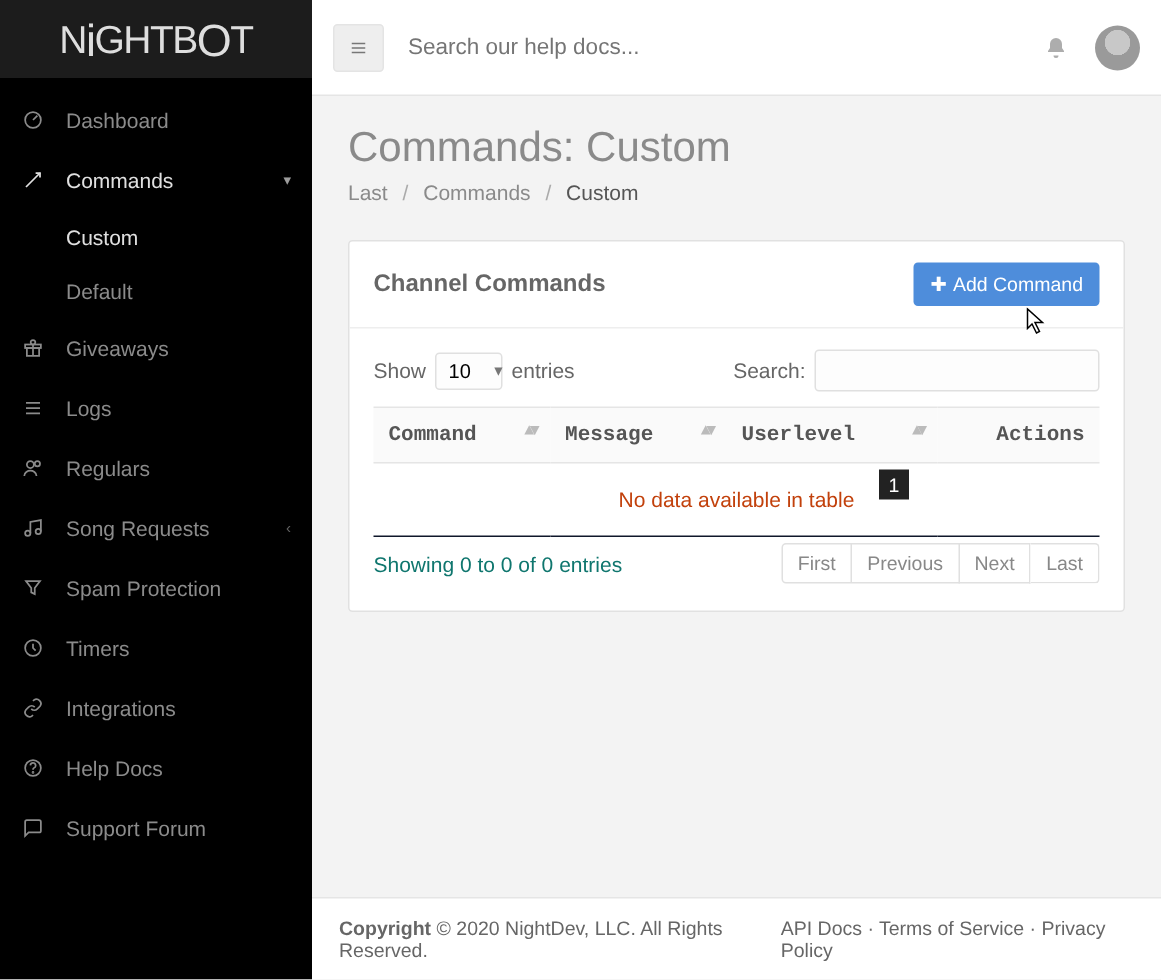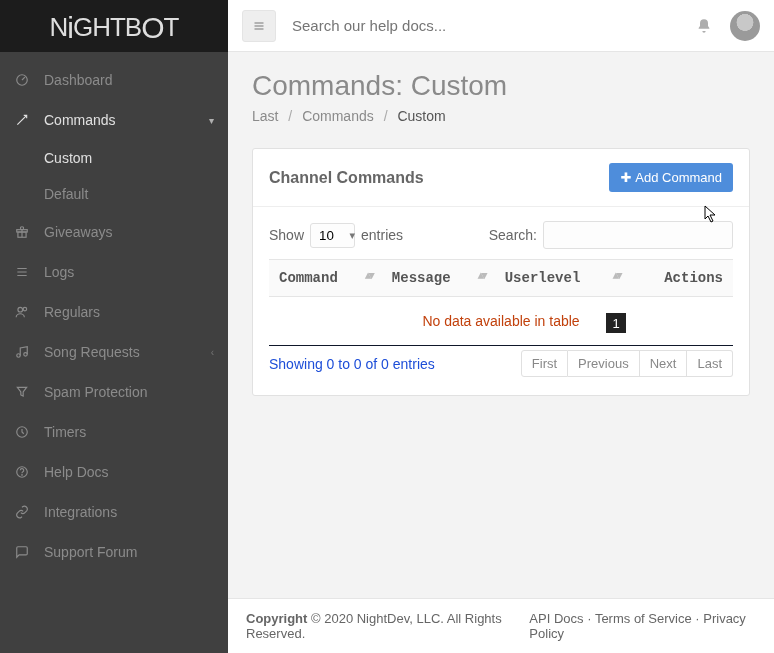--- a/index.html
+++ b/index.html
@@ -1,36 +1,36 @@
 <!DOCTYPE html>
 <html><head>
 <meta charset="utf-8">
 <style>
   * { box-sizing: border-box; margin: 0; padding: 0; }
   html, body { width: 774px; height: 653px; overflow: hidden; font-family: "Helvetica Neue", Helvetica, Arial, sans-serif; }
   body { display: flex; background: #f3f3f3; color: #666; }
 
   
-  .sidebar { width: 228px; background: #404040; height: 100%; color: #8b8b8b; display: flex; flex-direction: column; }
+  .sidebar { width: 208px; background: #000000; height: 100%; color: #8b8b8b; display: flex; flex-direction: column; }
   .logo-wrap { height: 52px; background: #1c1c1c; display:flex; align-items:center; justify-content:center; }
   .logo { font-size: 26px; font-weight: 400; letter-spacing: -1px; color: #dedede; display:flex; align-items:baseline; }
   .logo .accent { font-size: 30px; position: relative; top: 2px; }
 
   .nav { list-style: none; padding-top: 8px; }
   .nav-item { display:flex; align-items:center; padding: 12px 14px; color: #8b8b8b; cursor: pointer; font-size: 14px; }
   .nav-item .nav-icon { width: 16px; margin-right: 14px; display:inline-flex; justify-content:center; }
   .nav-item .chev { margin-left: auto; font-size: 10px; opacity: .7; }
   .nav-item.active-group { color: #e0e0e0; }
   .sub { list-style:none; }
   .sub-item { padding: 10px 14px 10px 44px; font-size: 14px; cursor:pointer; }
   .sub-item.active { color: #e0e0e0; }
 
   
   .main { flex: 1; display:flex; flex-direction:column; background:#f3f3f3; position:relative; }
-  .topbar { height: 52px; background:#fff; display:flex; align-items:center; padding: 0 14px; border-bottom: 1px solid #e5e5e5; }
+  .topbar { height: 64px; background:#fff; display:flex; align-items:center; padding: 0 14px; border-bottom: 1px solid #e5e5e5; }
   .hamburger { width: 34px; height: 32px; background:#eeeeee; border:1px solid #e4e4e4; border-radius:3px; display:flex; align-items:center; justify-content:center; cursor:pointer; }
   .search { border:none; outline:none; margin-left: 16px; font-size: 15px; color:#999; flex:1; }
   .bell { margin-left:auto; margin-right: 18px; color:#adadad; cursor:pointer; }
   .avatar { width: 30px; height:30px; border-radius:50%; background: radial-gradient(circle at 50% 38%, #c8c8c8 0 35%, #9a9a9a 36% 100%); cursor:pointer; }
 
   .content { padding: 18px 24px; flex:1; overflow:auto; }
   .page-title { font-size: 28px; font-weight: 400; color: #8a8a8a; margin-bottom: 6px; }
   .breadcrumb { font-size: 14px; color:#8a8a8a; }
   .breadcrumb span { color:#8a8a8a; }
   .breadcrumb .sep { margin: 0 6px; color:#aaa; }
@@ -49,21 +49,21 @@
   .search-wrap { margin-left:auto; display:flex; align-items:center; gap:6px; }
   .search-box { width: 190px; height: 28px; border:1px solid #e0e0e0; border-radius:3px; background:#fdfdfd; padding:0 6px; }
 
   table { width:100%; border-collapse: collapse; font-size:14px; }
   thead th { text-align:left; padding: 10px 10px; border-top:1px solid #e5e5e5; border-bottom:1px solid #e5e5e5; background:#fafafa; color:#555; font-weight:600;font-family:Liberation Mono, monospace; }
   thead th .sort { float:right; color:#bbbbbb; font-size:11px; letter-spacing:-3px; }
   thead th.actions { text-align:right; }
   .empty-row td { text-align:center; padding: 16px; color:#c2410c; border-bottom:1px solid #0f172a; }
 
   .panel-foot { display:flex; align-items:center; padding: 4px 0 0; }
-  .info-txt { font-size:14px; color:#1d4ed8; }
+  .info-txt { font-size:14px; color:#0f766e; }
   .pager { margin-left:auto; display:flex; }
   .pager button { background:#fff; border:1px solid #e0e0e0; padding: 5px 10px; font-size:13px; color:#888; cursor:pointer; }
   .pager button + button { border-left:none; }
   .pager button:first-child { border-radius:3px 0 0 3px; }
   .pager button:last-child { border-radius:0 3px 3px 0; }
 
   .footer { background:#fff; border-top:1px solid #e5e5e5; padding: 12px 18px; font-size:13px; color:#666; display:flex;margin-top:32px; }
   .footer .right { margin-left:auto; }
   .footer a { color:#666; cursor:pointer; }
 
@@ -158,35 +158,35 @@
           <svg width="14" height="14" viewBox="0 0 24 24" fill="none" stroke="#8b8b8b" stroke-width="2">
             <circle cx="12" cy="12" r="9"></circle>
             <path d="M12 7v5l3 3"></path>
           </svg>
         </span>
       <span>Timers</span>
     </li>
     <li class="nav-item">
       <span class="nav-icon">
           <svg width="14" height="14" viewBox="0 0 24 24" fill="none" stroke="#8b8b8b" stroke-width="2">
+            <path d="M10 13a5 5 0 0 0 7 0l3-3a5 5 0 0 0-7-7l-1 1"></path>
+            <path d="M14 11a5 5 0 0 0-7 0l-3 3a5 5 0 0 0 7 7l1-1"></path>
+          </svg>
+        </span>
+      <span>Integrations</span>
+    </li>
+    <li class="nav-item">
+      <span class="nav-icon">
+          <svg width="14" height="14" viewBox="0 0 24 24" fill="none" stroke="#8b8b8b" stroke-width="2">
             <circle cx="12" cy="12" r="9"></circle>
             <path d="M9 9a3 3 0 1 1 4 3c-1 .5-1 1-1 2"></path>
             <circle cx="12" cy="17" r="0.5" fill="#8b8b8b"></circle>
           </svg>
         </span>
       <span>Help Docs</span>
-    </li>
-    <li class="nav-item">
-      <span class="nav-icon">
-          <svg width="14" height="14" viewBox="0 0 24 24" fill="none" stroke="#8b8b8b" stroke-width="2">
-            <path d="M10 13a5 5 0 0 0 7 0l3-3a5 5 0 0 0-7-7l-1 1"></path>
-            <path d="M14 11a5 5 0 0 0-7 0l-3 3a5 5 0 0 0 7 7l1-1"></path>
-          </svg>
-        </span>
-      <span>Integrations</span>
     </li>
     <li class="nav-item">
       <span class="nav-icon">
           <svg width="14" height="14" viewBox="0 0 24 24" fill="none" stroke="#8b8b8b" stroke-width="2">
             <path d="M21 15a2 2 0 0 1-2 2H7l-4 4V5a2 2 0 0 1 2-2h14a2 2 0 0 1 2 2z"></path>
           </svg>
         </span>
       <span>Support Forum</span>
     </li>
   </ul>

